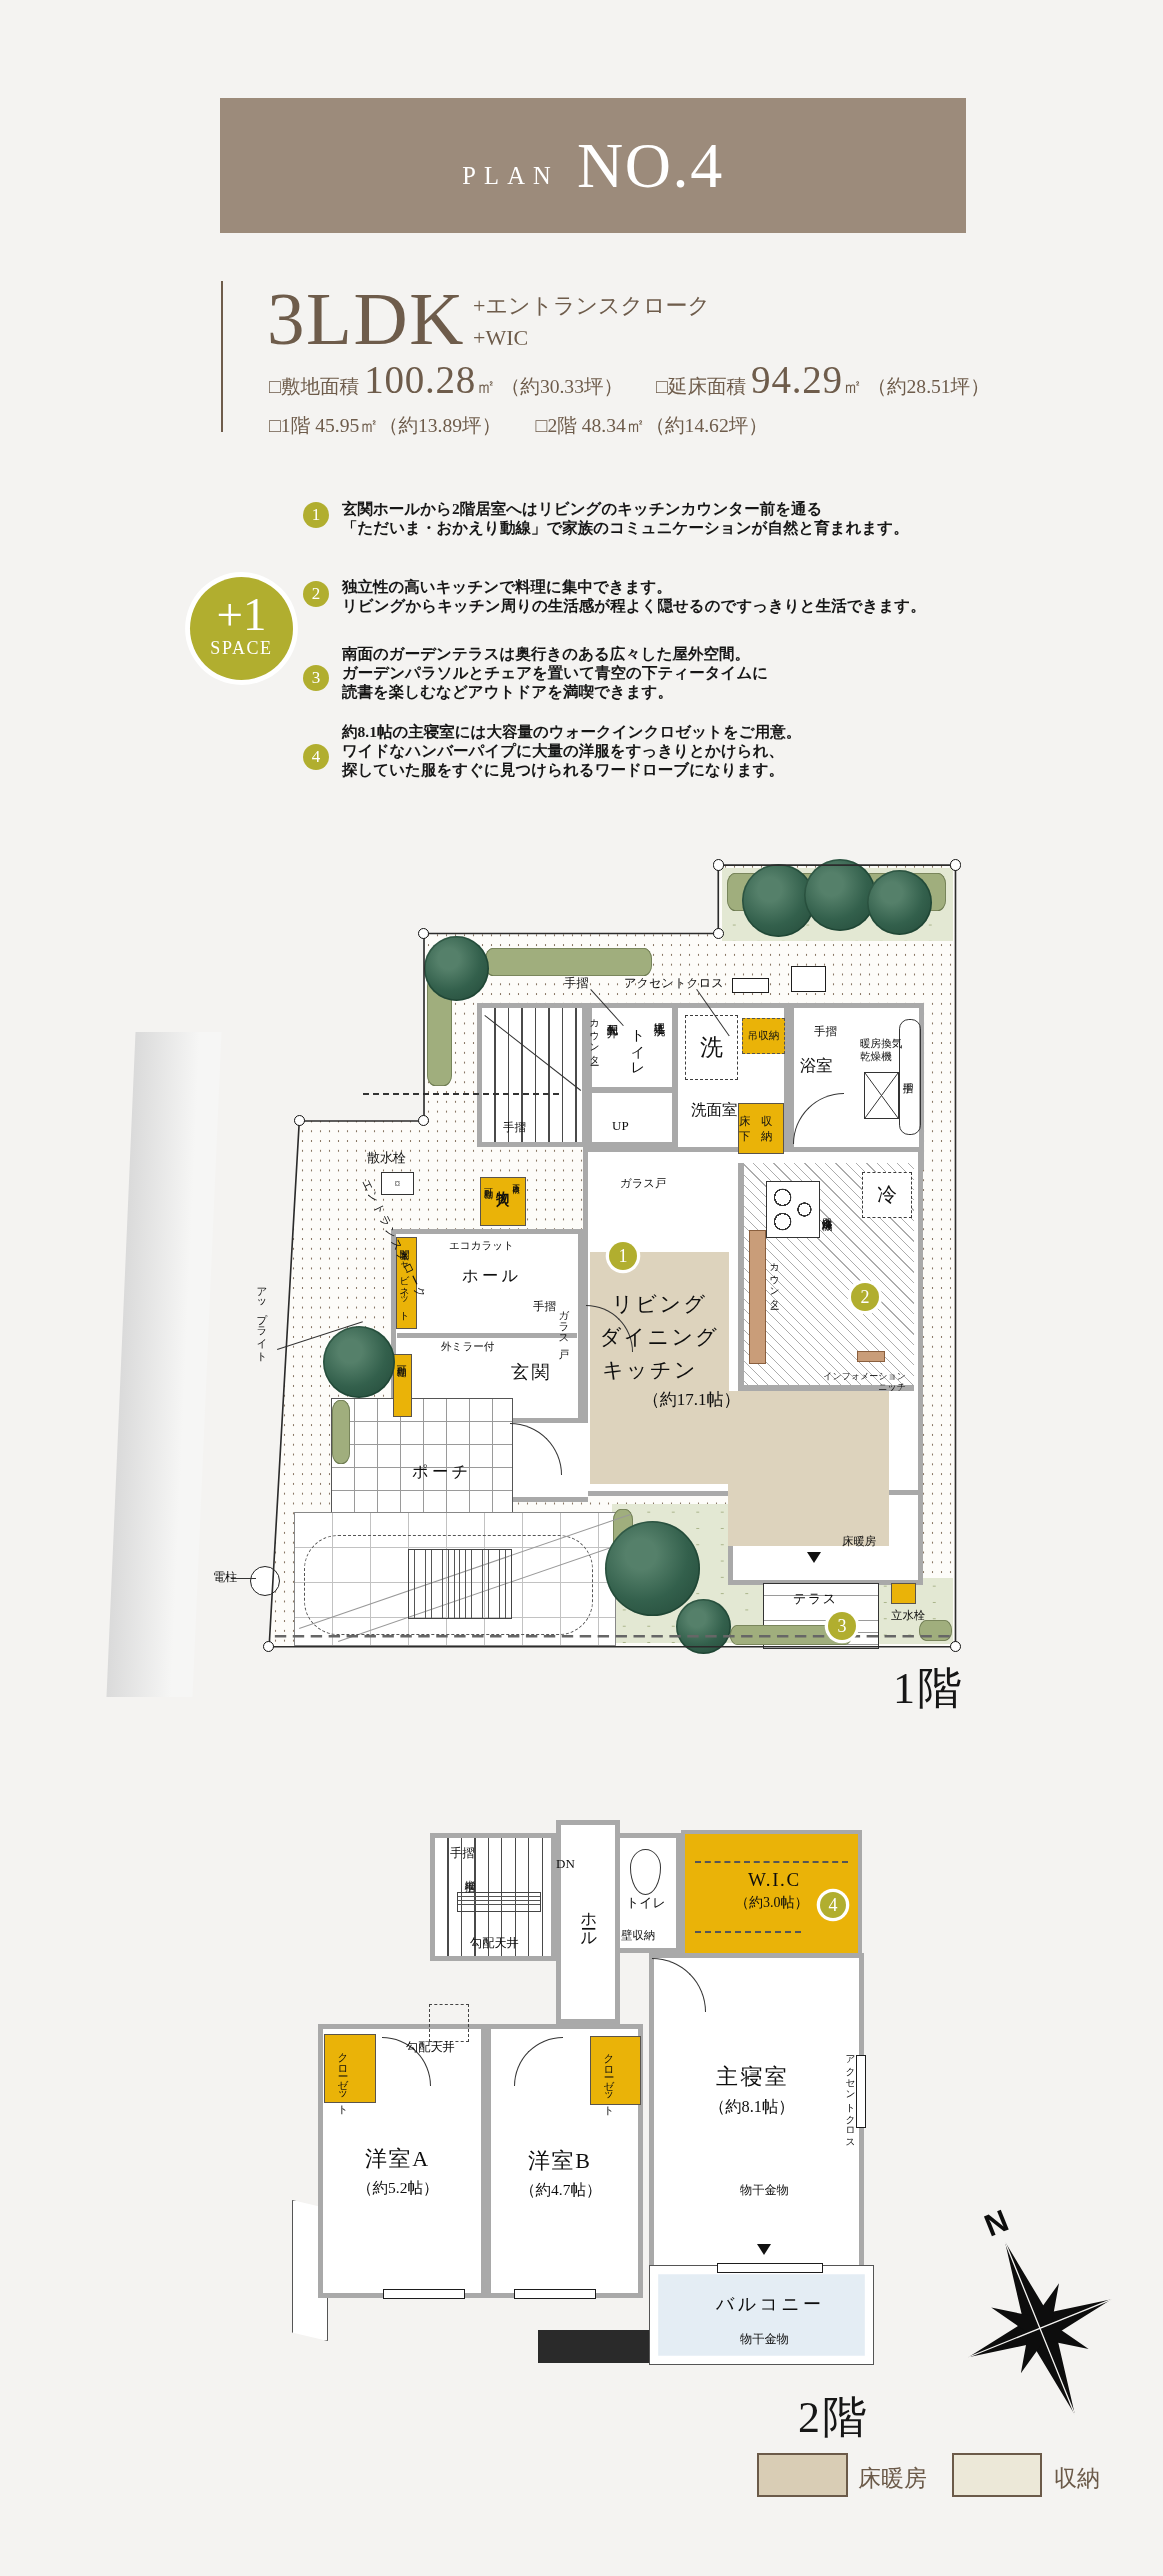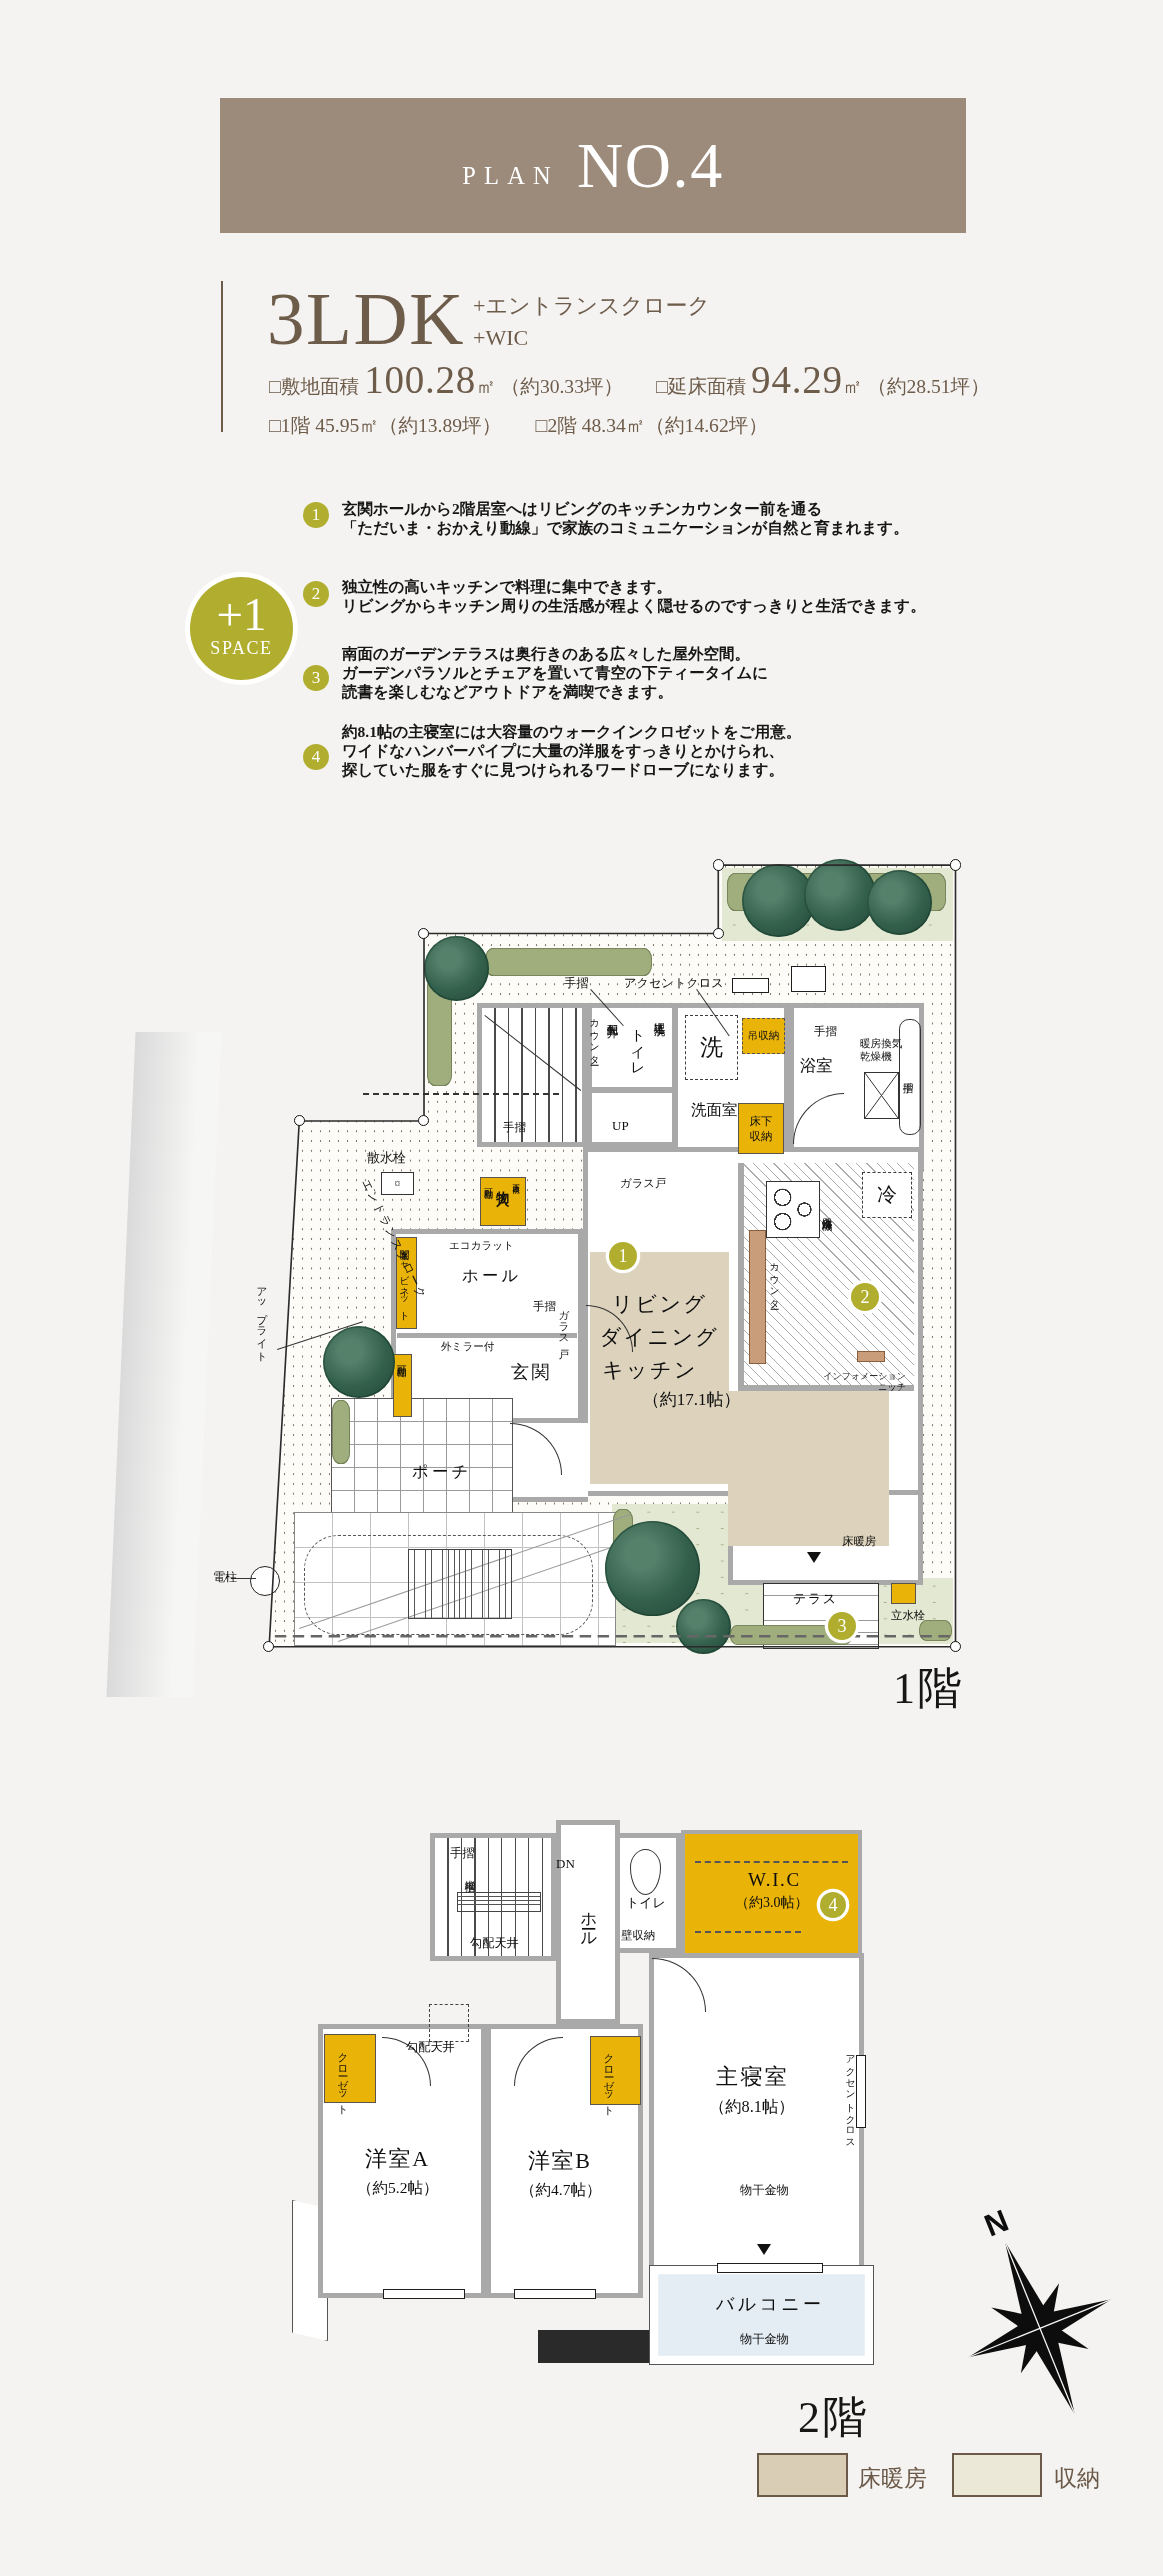--- a/index.html
+++ b/index.html
@@ -228,21 +228,21 @@
   <span class="lbl v" style="left:397px;top:163px;font-size:11.4px;">勾配天井</span>
   <span class="lbl v" style="left:421px;top:167px;font-size:14px;">トイレ</span>
   <span class="lbl v" style="left:444px;top:161px;font-size:11.4px;">埋込手洗</span>
   <div class="dashedb" style="left:477px;top:163px;width:53px;height:65px;display:flex;align-items:center;justify-content:center;">
     <span style="font-size:23px;">洗</span>
   </div>
   <div class="cream" style="left:534px;top:166px;width:43px;height:36px;border-style:dashed;display:flex;align-items:center;justify-content:center;">
     <span style="font-size:10.6px;">吊収納</span>
   </div>
   <span class="lbl" style="left:483px;top:249px;font-size:15.5px;">洗面室</span>
-  <div class="cream" style="left:530px;top:251px;width:46px;height:51px;border-width:1.6px;display:flex;flex-direction:column;align-items:center;justify-content:center;">
+  <div class="cream" style="left:530px;top:251px;width:46px;height:51px;border-width:1.6px;display:flex;flex-direction:row;align-items:center;justify-content:center;">
     <span style="font-size:11.4px;">床下</span>
     <span style="font-size:11.4px;">収納</span>
   </div>
   <span class="lbl" style="left:606px;top:173px;font-size:11.4px;">手摺</span>
   <span class="lbl" style="left:592px;top:204px;font-size:16.3px;">浴室</span>
   <span class="lbl" style="left:652px;top:186px;font-size:10.6px;"><span>暖房換気</span><br><span>乾燥機</span></span>
   <span class="lbl v" style="left:693px;top:222px;font-size:10.6px;">手摺</span>
   <span class="lbl" style="left:295px;top:269px;font-size:11.4px;">手摺</span>
   <span class="lbl" style="left:404px;top:266px;font-size:13px;">UP</span>
   <span class="lbl" style="left:412px;top:325px;font-size:11.4px;">ガラス戸</span>

